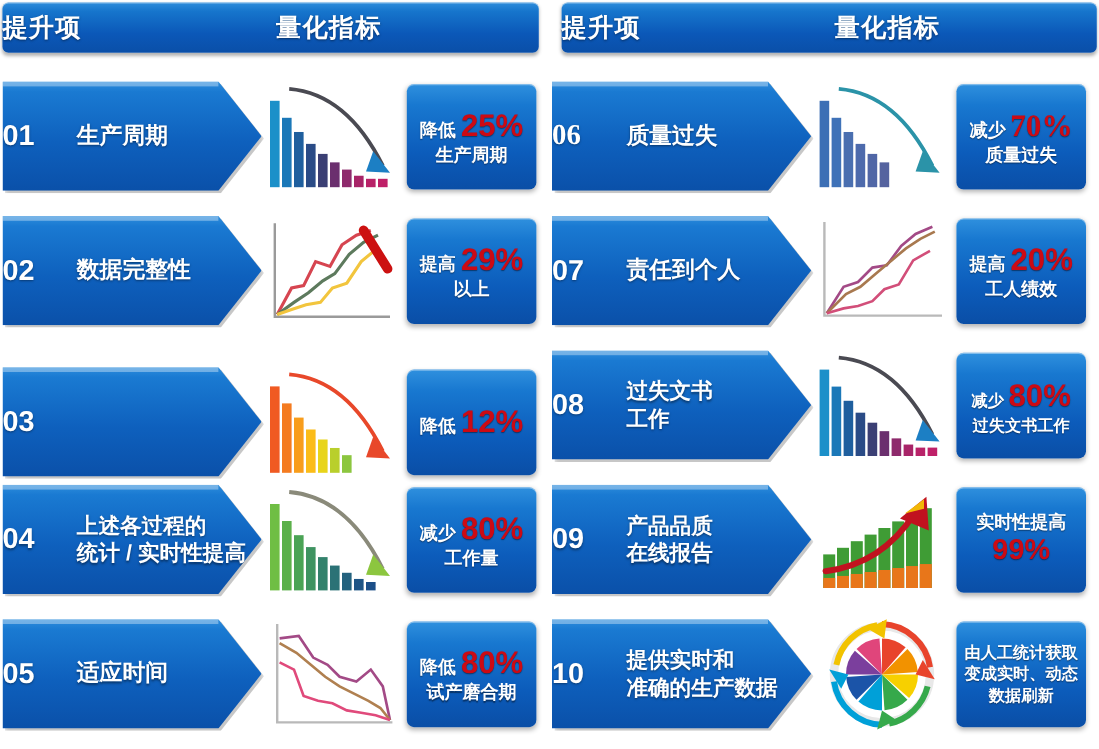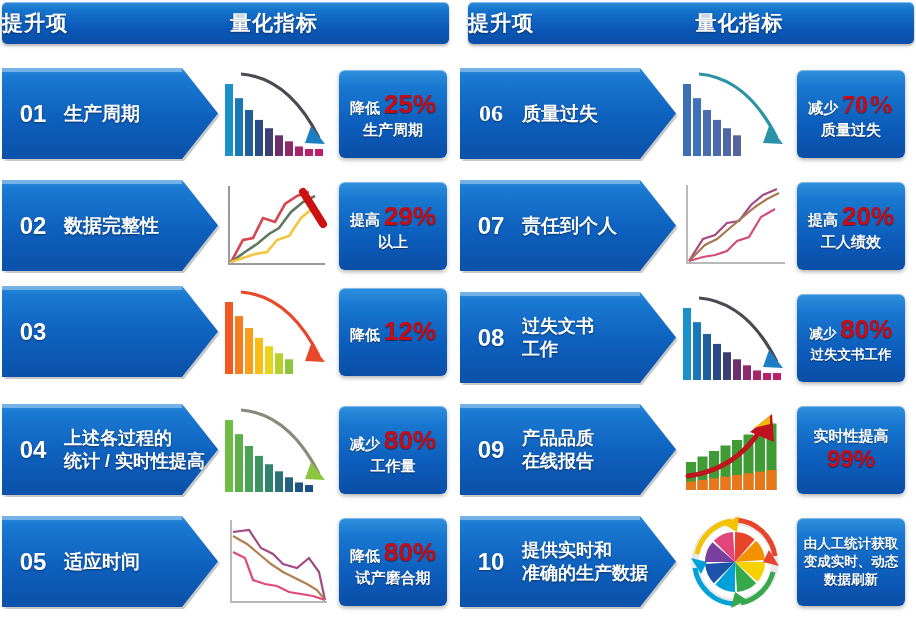--- a/index.html
+++ b/index.html
@@ -48,21 +48,21 @@
   }
   .arrow-shadow {
     position: absolute; left: 4px; top: 2px; width: 216px; height: 103px;
     background: rgba(0,0,0,.22);
     -webkit-clip-path: polygon(0 6px, 180px 6px, 216px 50%, 180px calc(100% - 6px), 0 calc(100% - 6px));
     clip-path: polygon(0 6px, 180px 6px, 216px 50%, 180px calc(100% - 6px), 0 calc(100% - 6px));
     filter: blur(2px);
   }
   .num {
     color: #ffffff; font-size: 24px; font-weight: bold;
-    width: 62px; text-align: center; flex: 0 0 62px;
+    width: 62px; flex: 0 0 62px;
     text-shadow: 0 1px 2px rgba(0,0,0,.4);
   }
   .label {
     color: #ffffff; font-size: 19px; font-weight: bold; line-height: 1.25;
     text-shadow: 0 1px 2px rgba(0,0,0,.45);
     padding-right: 8px; flex: 1 1 auto;
   }
   .label.two { font-size: 18px; }
 
   
@@ -153,21 +153,21 @@
             <path d="M84 14 L104 46" stroke="#cc1111" stroke-width="8" stroke-linecap="round"></path>
           </svg>
         </div>
         <div class="chip">
           <div class="chip-txt">
             <div><span>提高 </span><span class="big">29%</span></div>
             <div>以上</div>
           </div>
         </div>
       </div>
-      <div class="row" style="top: 280px; text-decoration: underline;">
+      <div class="row" style="top: 300px; text-decoration: underline;">
         <div class="arrow-shadow"></div>
         <div class="arrow">
           <div class="num">03</div>
         </div>
         <div class="icon-slot">
           <svg width="116" height="100" viewBox="0 0 116 100">
             <rect x="6" y="20" width="8" height="72" fill="#f05a22"></rect>
             <rect x="16" y="34.160000000000004" width="8" height="57.839999999999996" fill="#f47b20"></rect>
             <rect x="26" y="45.98720000000001" width="8" height="46.01279999999999" fill="#f89d1c"></rect>
             <rect x="36" y="55.90150400000001" width="8" height="36.09849599999999" fill="#fbbc18"></rect>

